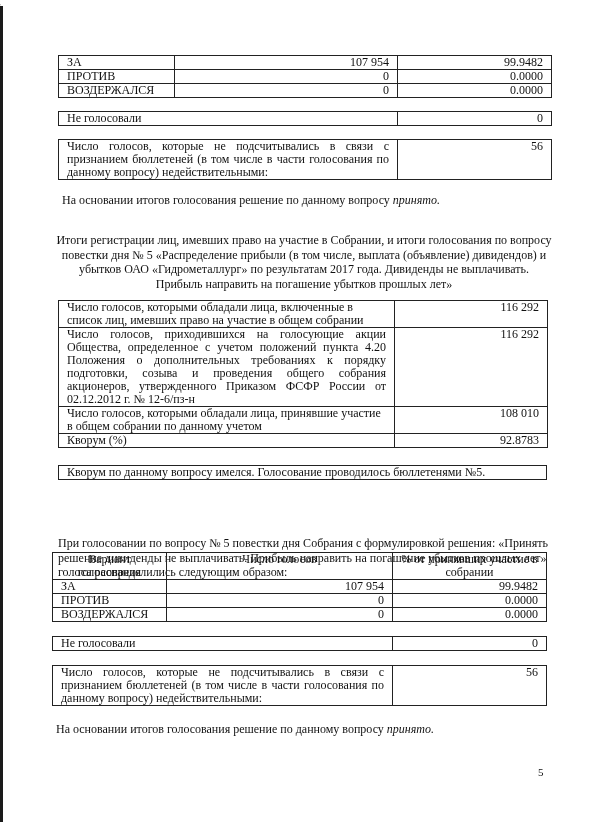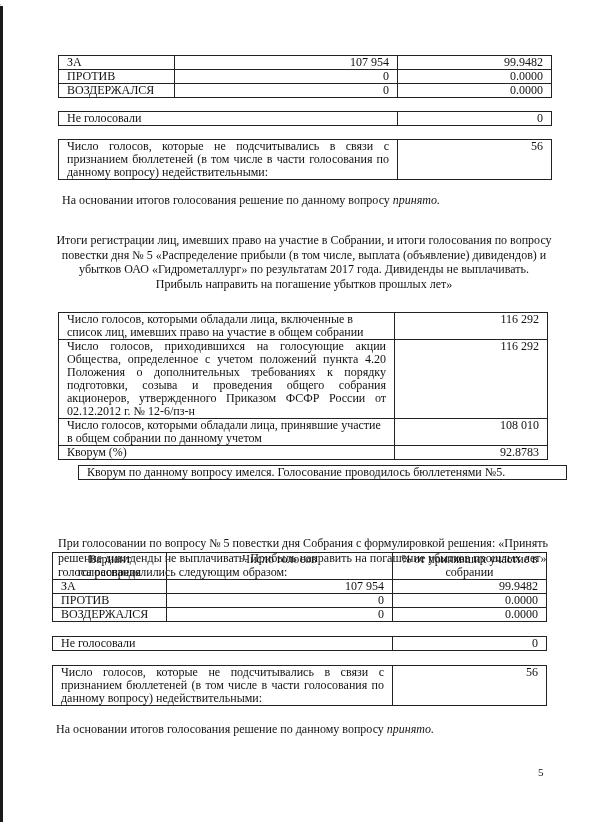--- a/index.html
+++ b/index.html
@@ -80,21 +80,21 @@
   <span>На основании итогов голосования решение по данному вопросу </span><span class="ital">принято.</span>
 </div>
 
 <div class="para center-text" style="left:40px; top:233px; width:528px;">
   <div>Итоги регистрации лиц, имевших право на участие в Собрании, и итоги голосования по вопросу</div>
   <div>повестки дня № 5 «Распределение прибыли (в том числе, выплата (объявление) дивидендов) и</div>
   <div>убытков ОАО «Гидрометаллург» по результатам 2017 года. Дивиденды не выплачивать.</div>
   <div>Прибыль направить на погашение убытков прошлых лет»</div>
 </div>
 
-<table class="grid" style="left:58px; top:312px; width:489px;">
+<table class="grid" style="left:58px; top:300px; width:489px;">
   <colgroup>
       <col style="width:336px">
       <col style="width:153px">
     </colgroup>
   <tbody>
       <tr>
     <td>Число голосов, которыми обладали лица, включенные в список лиц, имевших право на участие в общем собрании</td>
     <td class="num">116 292</td>
   </tr>
   <tr>
@@ -105,21 +105,21 @@
     <td>Число голосов, которыми обладали лица, принявшие участие в общем собрании по данному учетом</td>
     <td class="num">108 010</td>
   </tr>
   <tr>
     <td>Кворум  (%)</td>
     <td class="num">92.8783</td>
   </tr>
 </tbody>
   </table>
 
-<table class="grid" style="left:58px; top:465px; width:489px;margin-left:20px;">
+<table class="grid" style="left:58px; top:465px; width:489px;">
   <tbody>
       <tr>
     <td>Кворум по данному вопросу имелся. Голосование проводилось бюллетенями №5.</td>
   </tr>
 </tbody>
   </table>
 
 <div class="para" style="left:58px; top:504px; width:492px;margin-top:32px;">При голосовании по вопросу № 5 повестки дня Собрания с формулировкой решения: «Принять решение дивиденды не выплачивать. Прибыль направить на погашение убытков прошлых лет» голоса распределились следующим образом:</div>
 
 <table class="grid" style="left:52px; top:552px; width:494px;">

